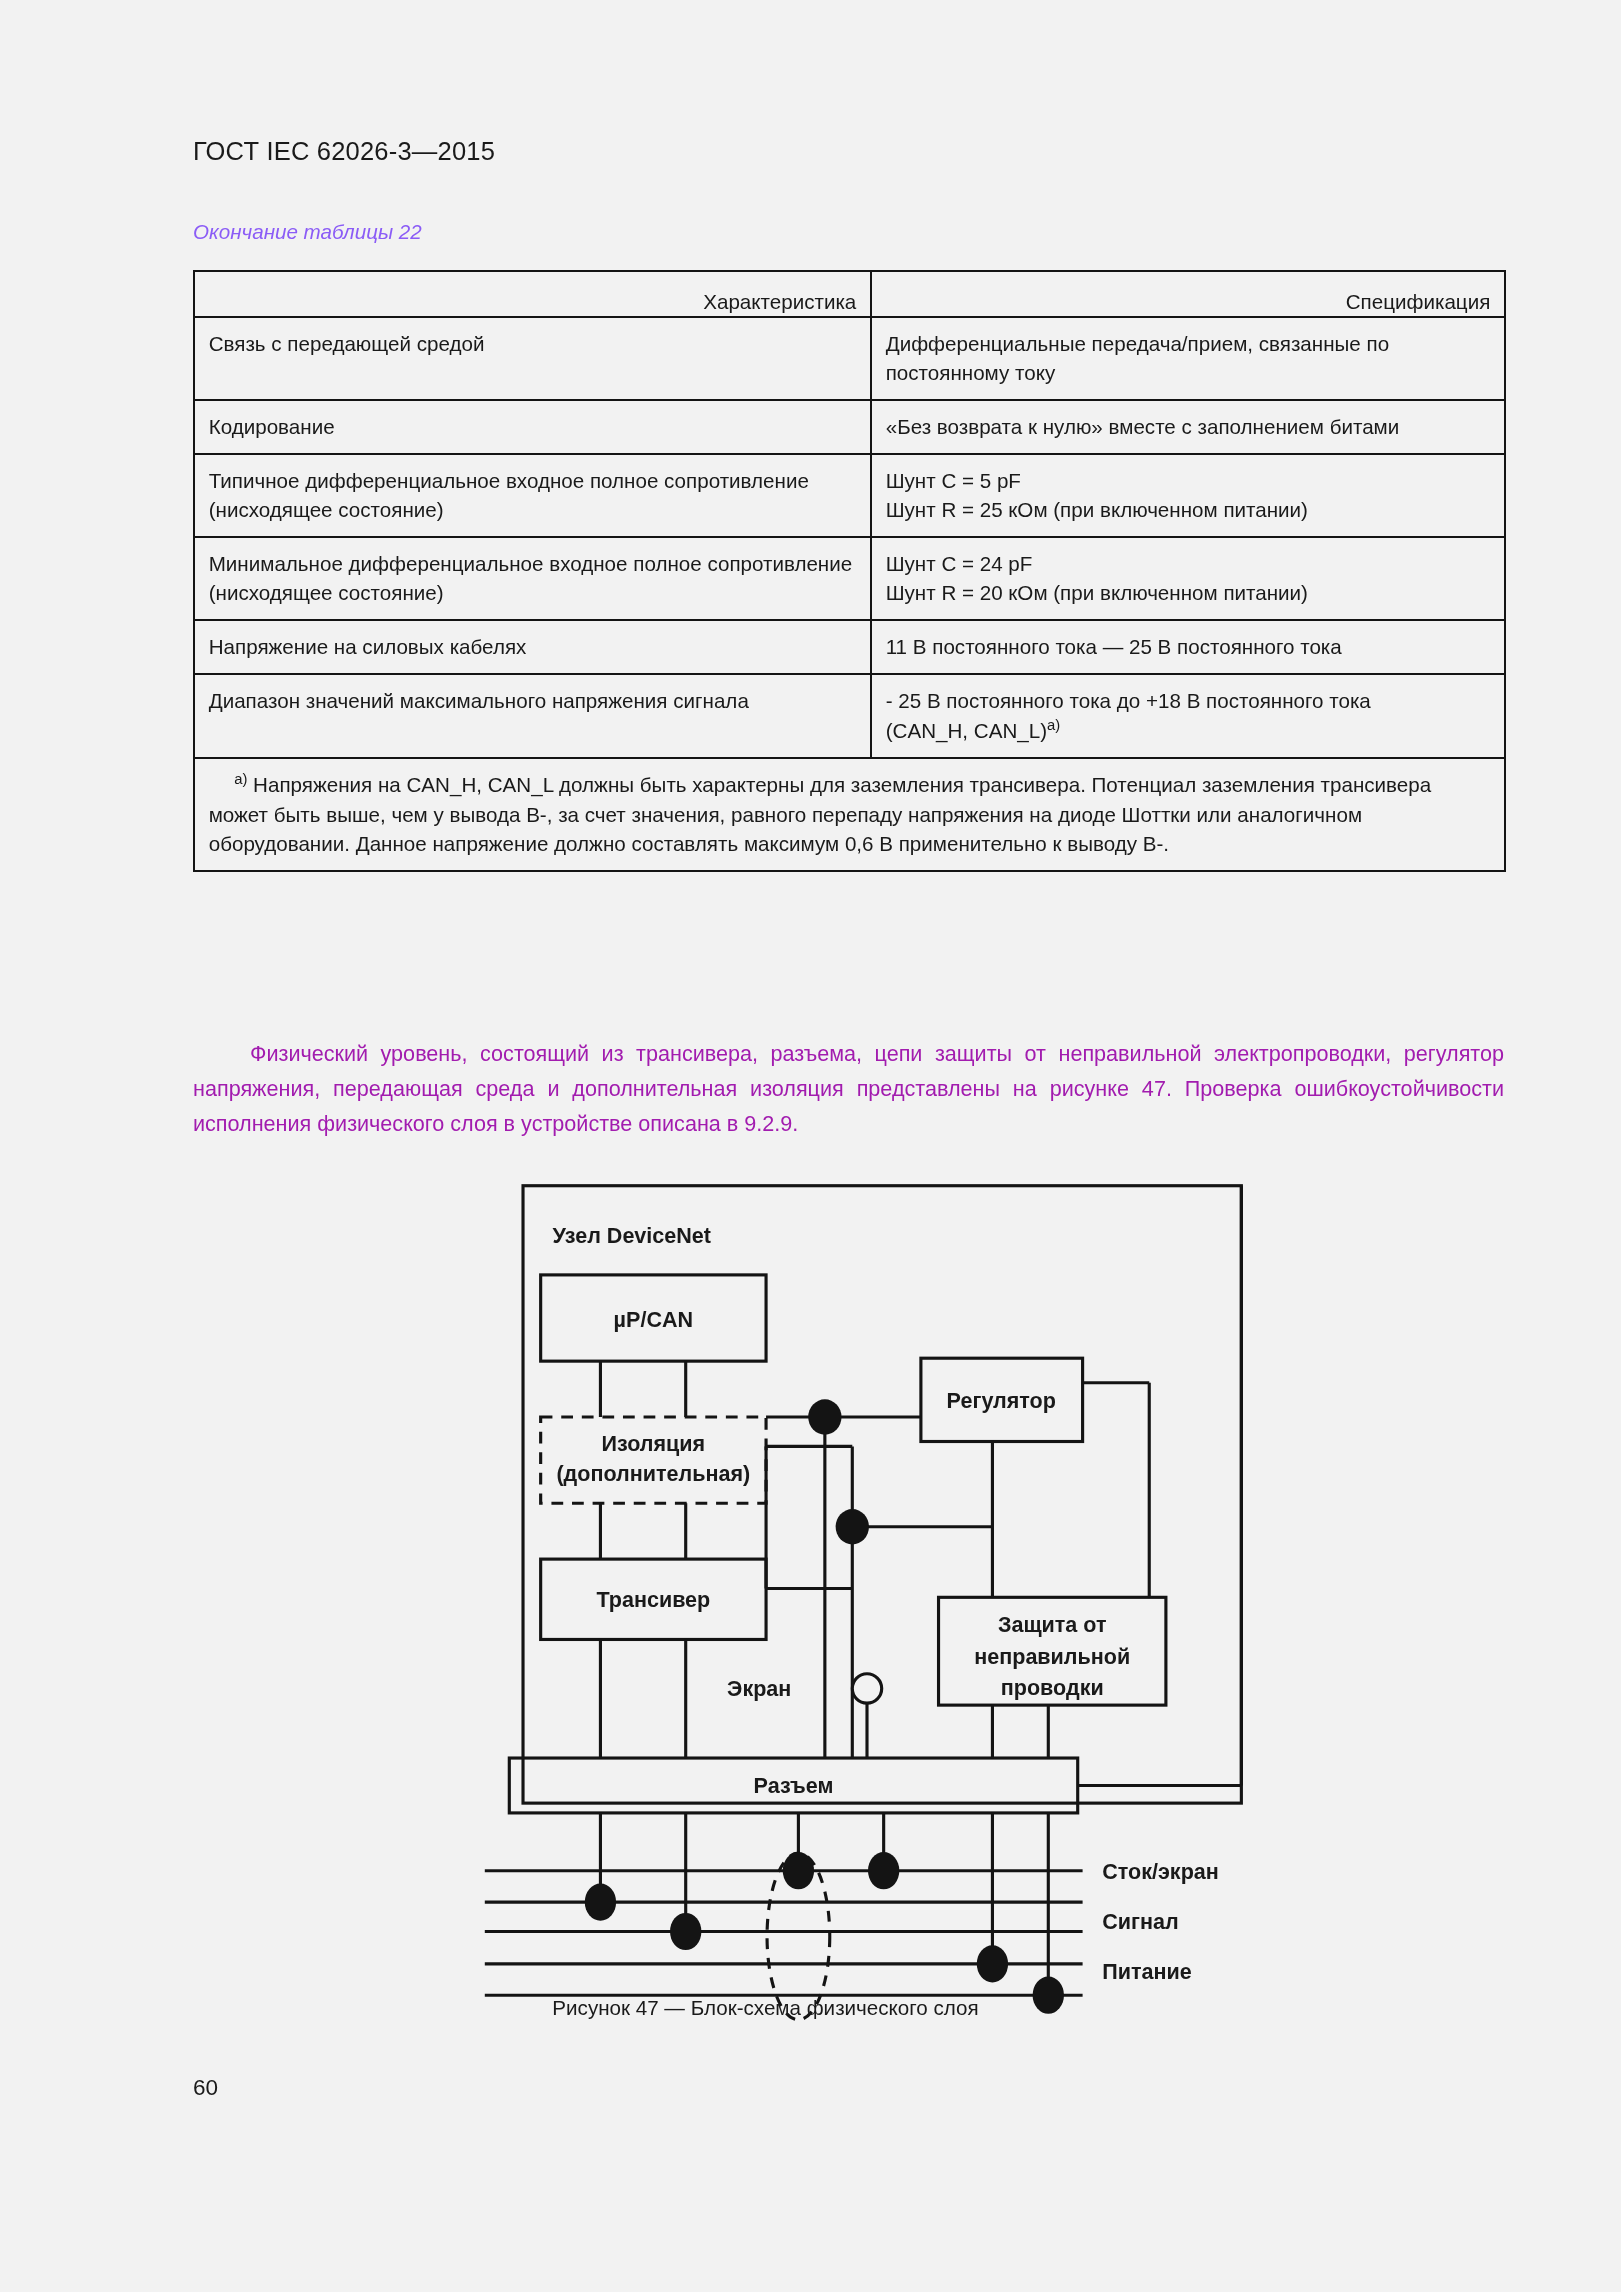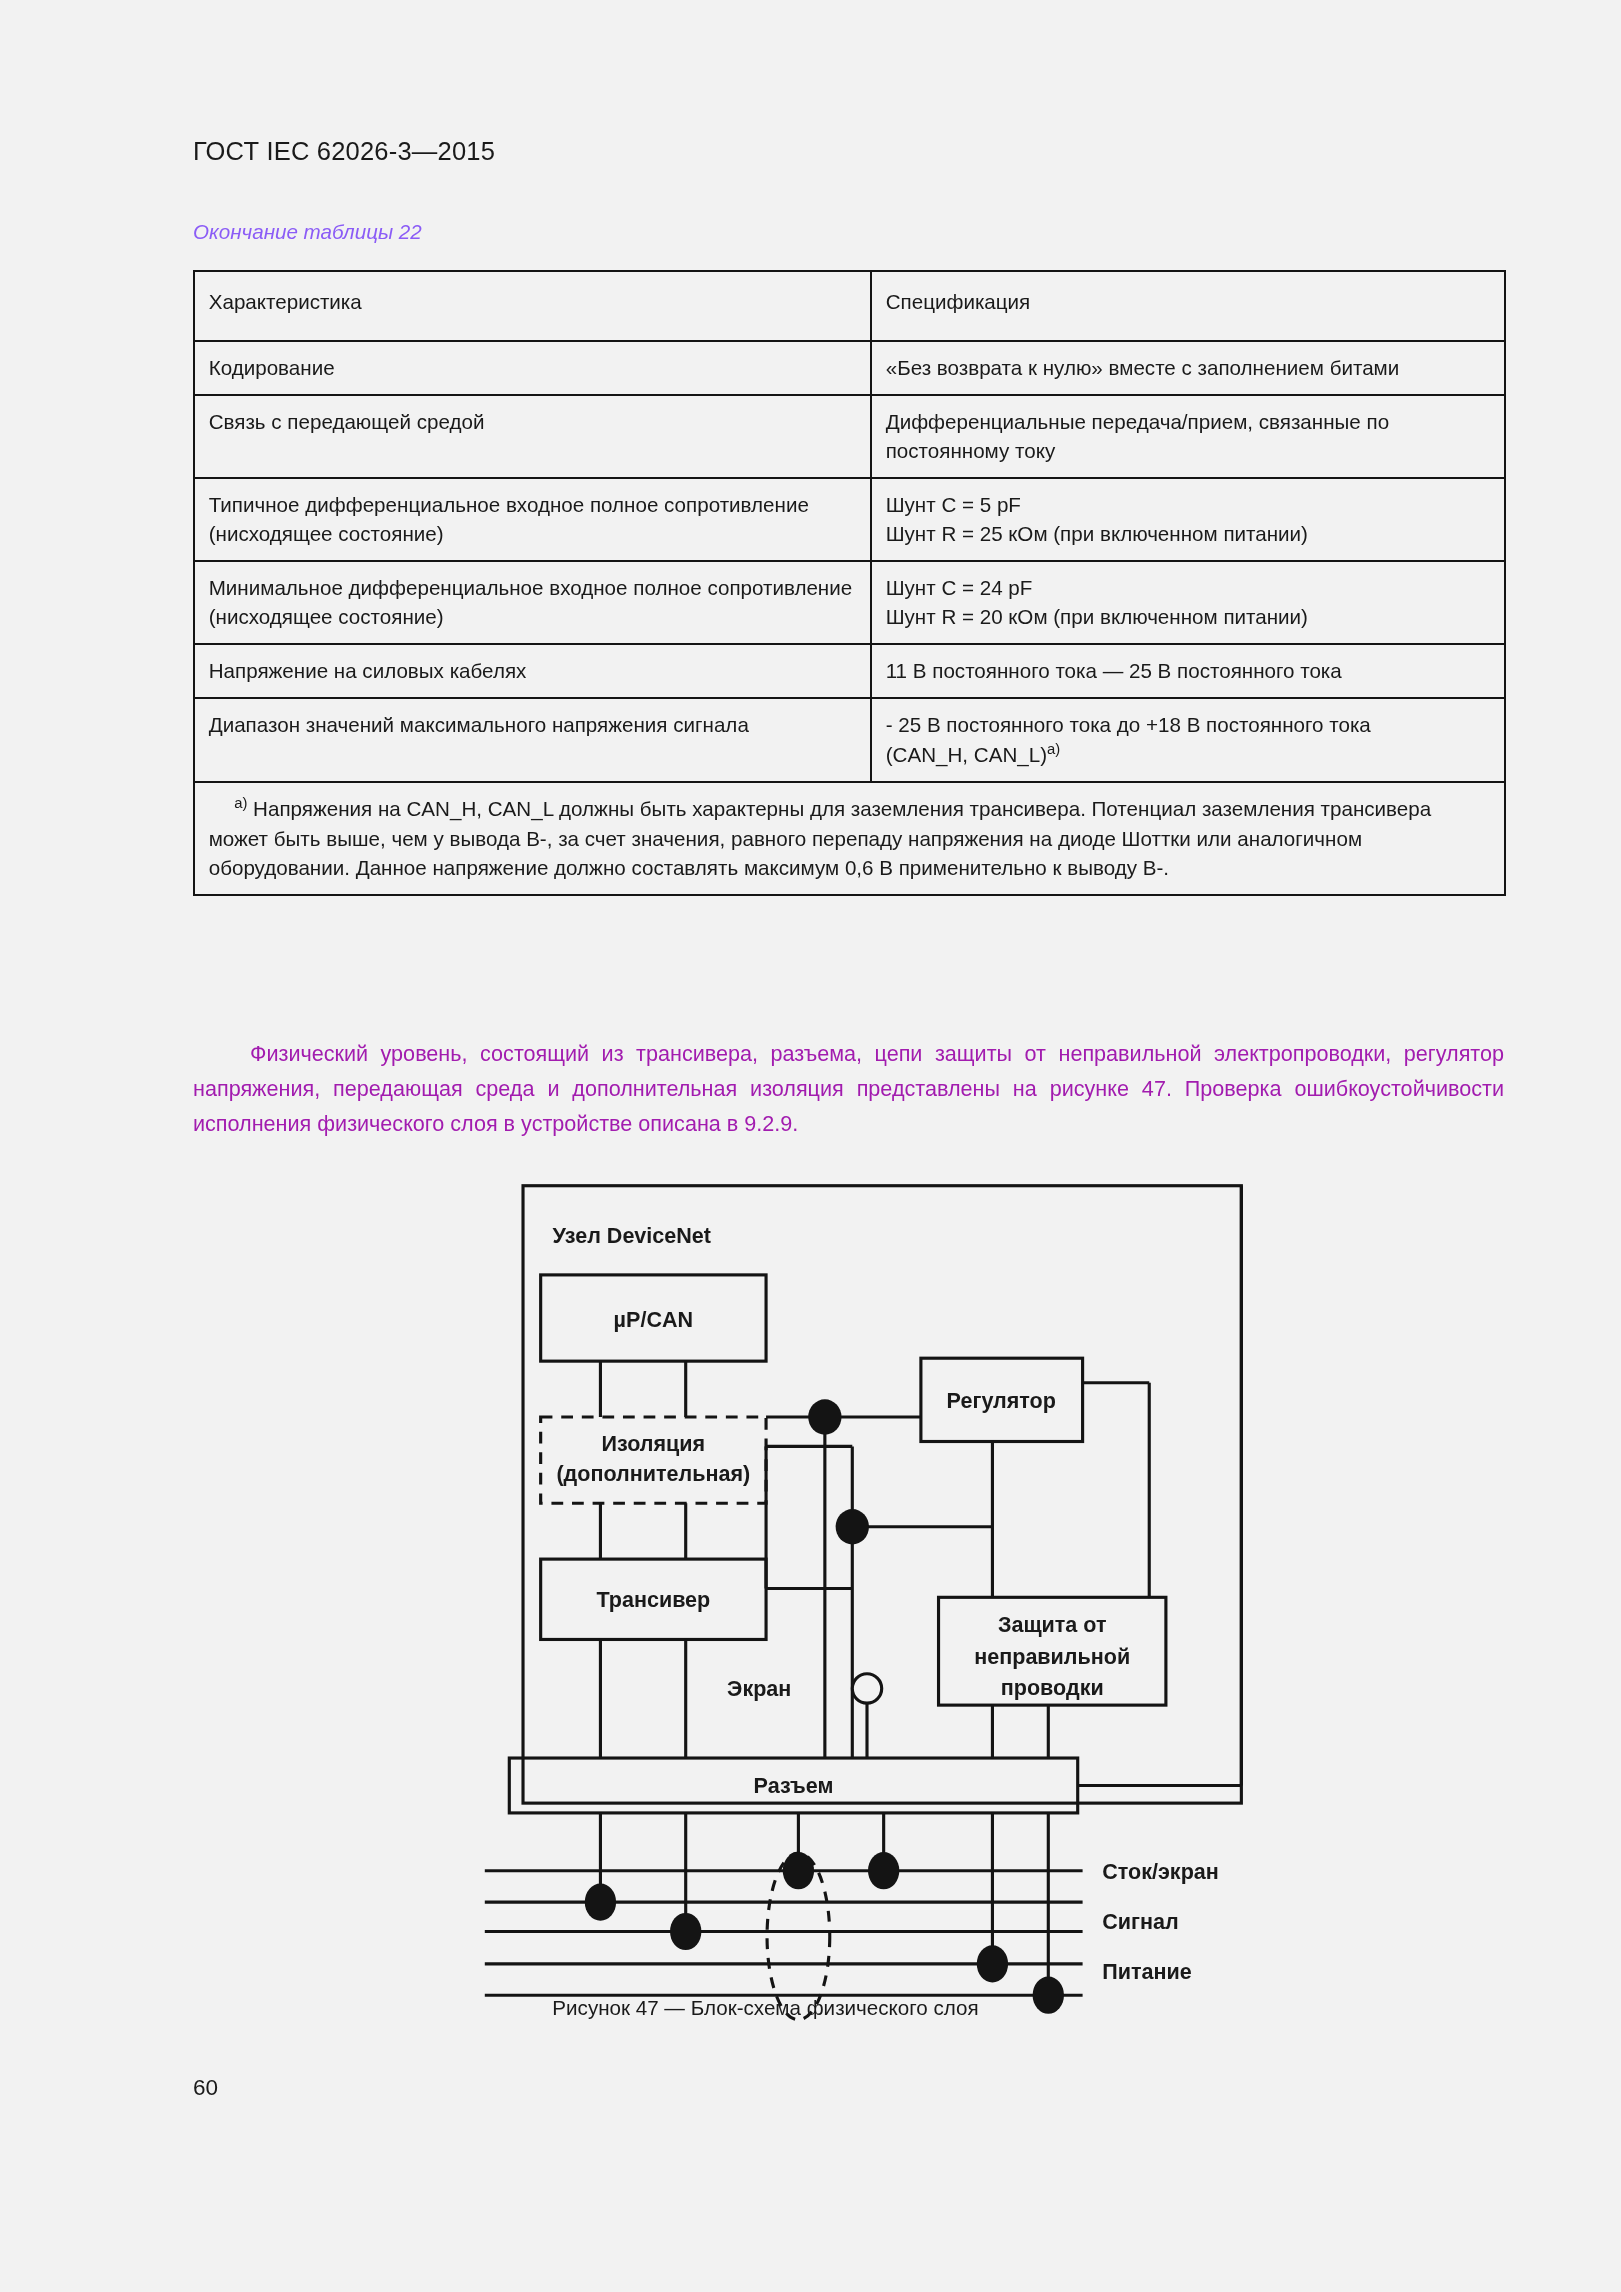--- a/index.html
+++ b/index.html
@@ -53,23 +53,23 @@
   }
   .spec-table td, .spec-table th {
     border: 2px solid #141414;
     padding: 10.8px 13.7px 11.8px 13.7px;
     vertical-align: top;
     line-height: 1.42;
     font-weight: normal;
     text-align: left;
   }
   .spec-table thead td {
-    text-align: left;
+    text-align: right;
     padding-top: 14.7px;
-    padding-bottom: 24px;
+    padding-bottom: 0;
   }
   .col-char { width: 677px; }
   .col-spec { width: 634px; }
   .just { text-align: justify; text-align-last: left; }
   .footnote-cell {
     padding: 17.6px 19.6px 19.6px 19.6px;
     line-height: 1.52;
     text-align: justify;
     text-align-last: left;
   }
@@ -134,26 +134,26 @@
       <col class="col-spec">
     </colgroup>
     <thead>
       <tr>
         <td>Характеристика</td>
         <td>Спецификация</td>
       </tr>
     </thead>
     <tbody>
       <tr>
+        <td>Связь с передающей средой</td>
+        <td class="just">Дифференциальные передача/прием, связанные по постоянному току</td>
+      </tr>
+      <tr>
         <td>Кодирование</td>
         <td>«Без возврата к нулю» вместе с заполнением битами</td>
-      </tr>
-      <tr>
-        <td>Связь с передающей средой</td>
-        <td class="just">Дифференциальные передача/прием, связанные по постоянному току</td>
       </tr>
       <tr>
         <td>Типичное дифференциальное входное полное сопротивление (нисходящее состояние)</td>
         <td>
           <div>Шунт C = 5 pF</div>
           <div>Шунт R = 25 кОм (при включенном питании)</div>
         </td>
       </tr>
       <tr>
         <td class="just">Минимальное дифференциальное входное полное сопротивление (нисходящее состояние)</td>

